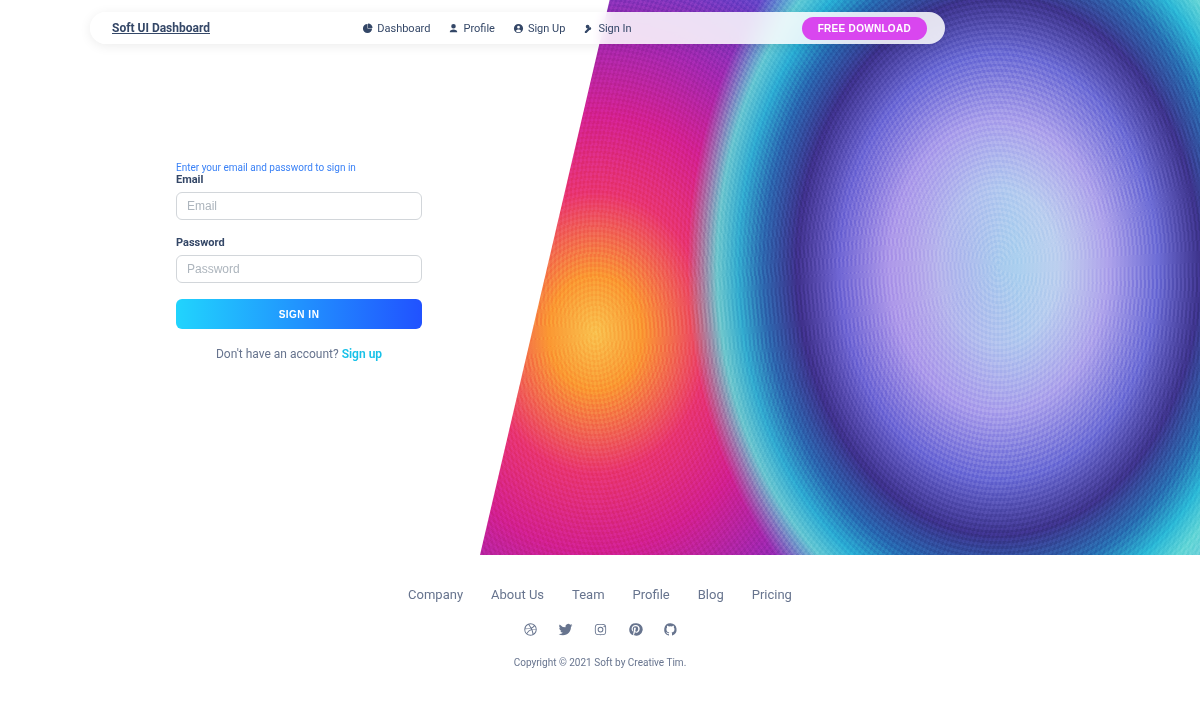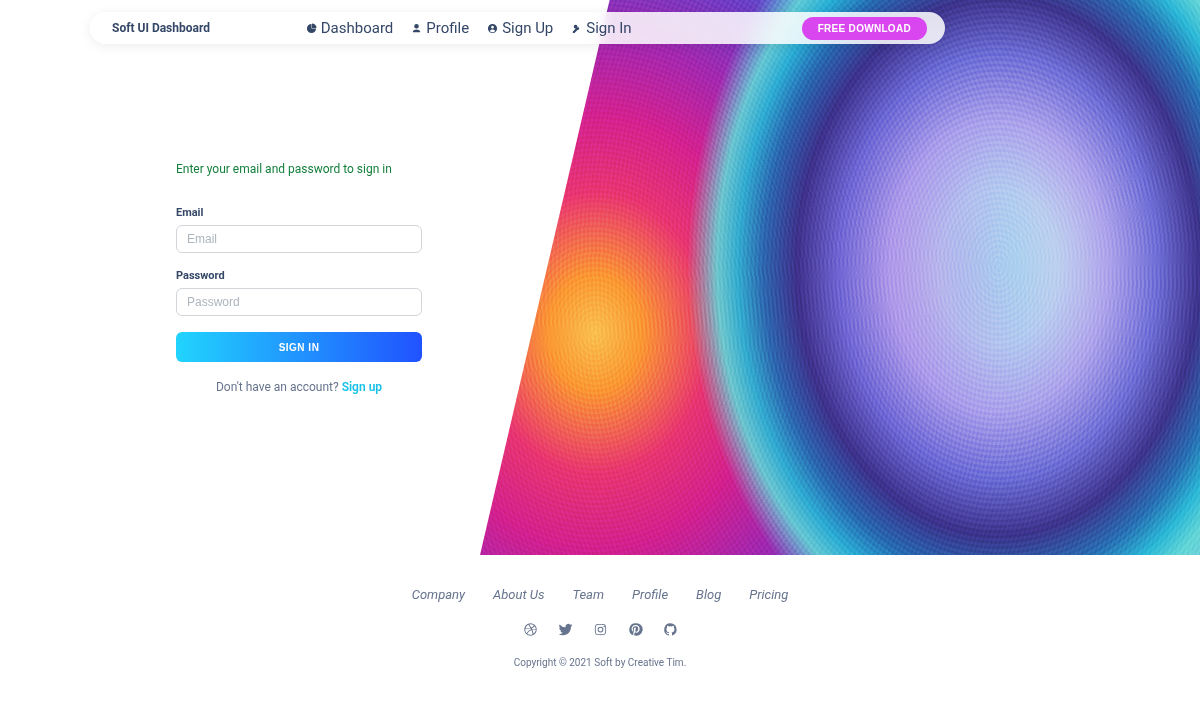--- a/index.html
+++ b/index.html
@@ -73,35 +73,36 @@
       align-items: center;
       padding: 0 18px 0 22px;
       z-index: 10;
       backdrop-filter: blur(6px);
     }
     .brand {
       font-size: 12px;
       font-weight: 700;
       color: #344767;
       flex-shrink: 0;
+      text-decoration: underline;
     }
     .nav-spacer {
       flex: 1;
     }
     .nav-links {
       display: flex;
       gap: 18px;
       align-items: center;
       margin-right: 170px;
     }
     .nav-link {
       display: flex;
       align-items: center;
       gap: 4px;
-      font-size: 15px;
+      font-size: 11px;
       color: #344767;
       cursor: pointer;
     }
     .nav-link svg {
       width: 11px;
       height: 11px;
       fill: #344767;
     }
     .download-btn {
       background: #d946ef;
@@ -124,23 +125,22 @@
     .welcome-title {
       font-size: 28px;
       font-weight: 700;
       background: linear-gradient(90deg, #21d4fd 0%, #2152ff 100%);
       -webkit-background-clip: text;
       background-clip: text;
       -webkit-text-fill-color: transparent;
       margin-bottom: 8px;
     }
     .welcome-sub {
-      font-size: 12px;
-      color: #15803d;
-      margin-bottom: 30px;
+      font-size: 10px;
+      color: #3b82f6;
     }
     .field-label {
       font-size: 11px;
       font-weight: 700;
       color: #344767;
       margin-bottom: 6px;
       display: block;
     }
     .text-input {
       width: 246px;
@@ -219,21 +219,20 @@
       flex-direction: column;
       align-items: center;
       justify-content: flex-start;
       padding-top: 32px;
       gap: 20px;
       z-index: 5;
     }
     .footer-links {
       display: flex;
       gap: 28px;
-      font-style: italic;
     }
     .footer-link {
       font-size: 13px;
       color: #67748e;
       cursor: pointer;
     }
     .social-row {
       display: flex;
       gap: 20px;
     }

